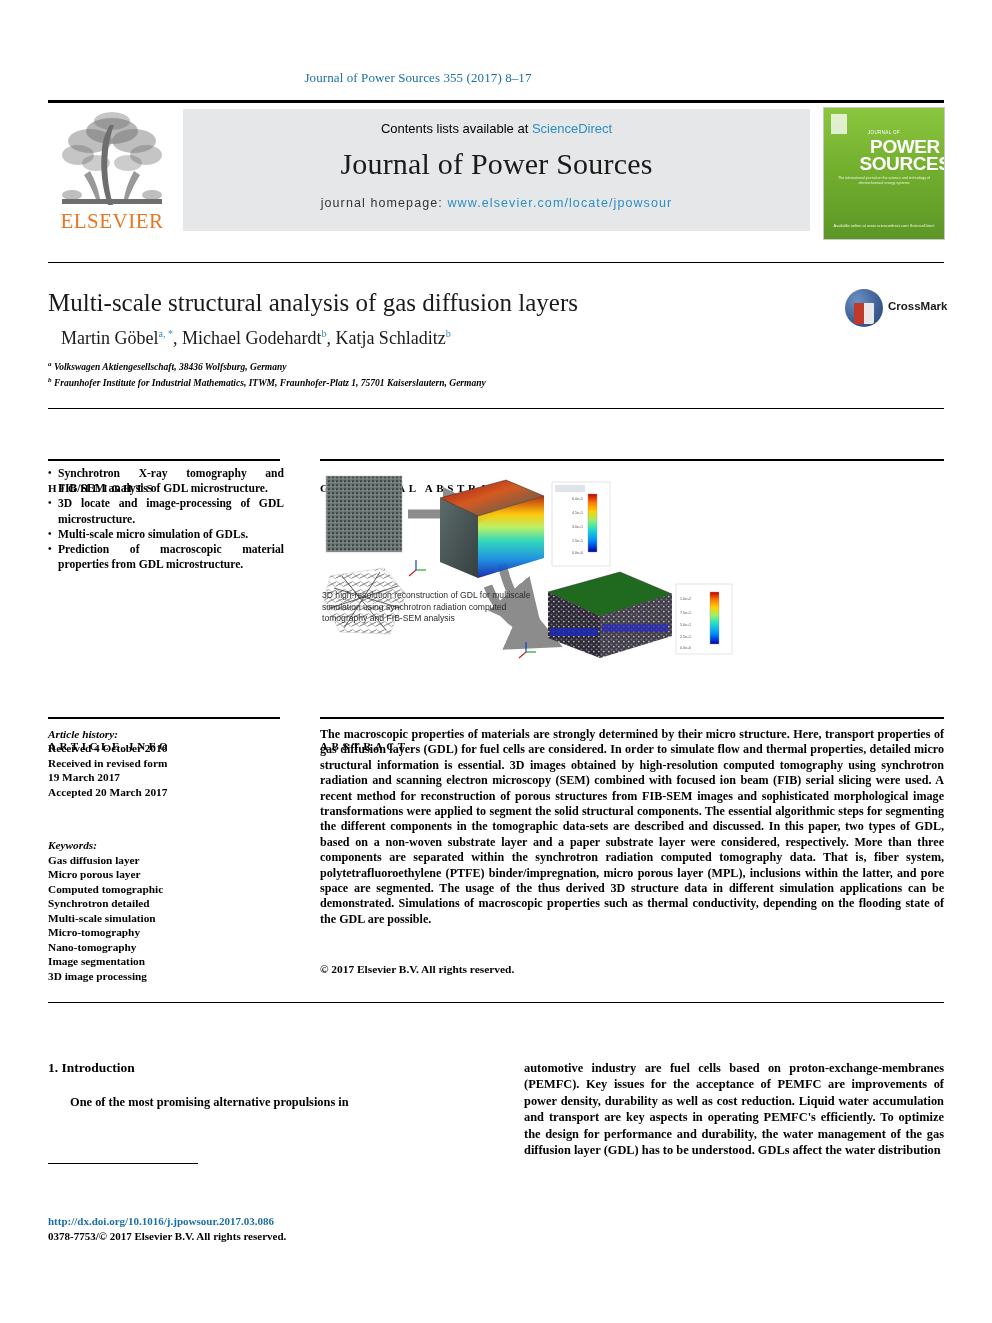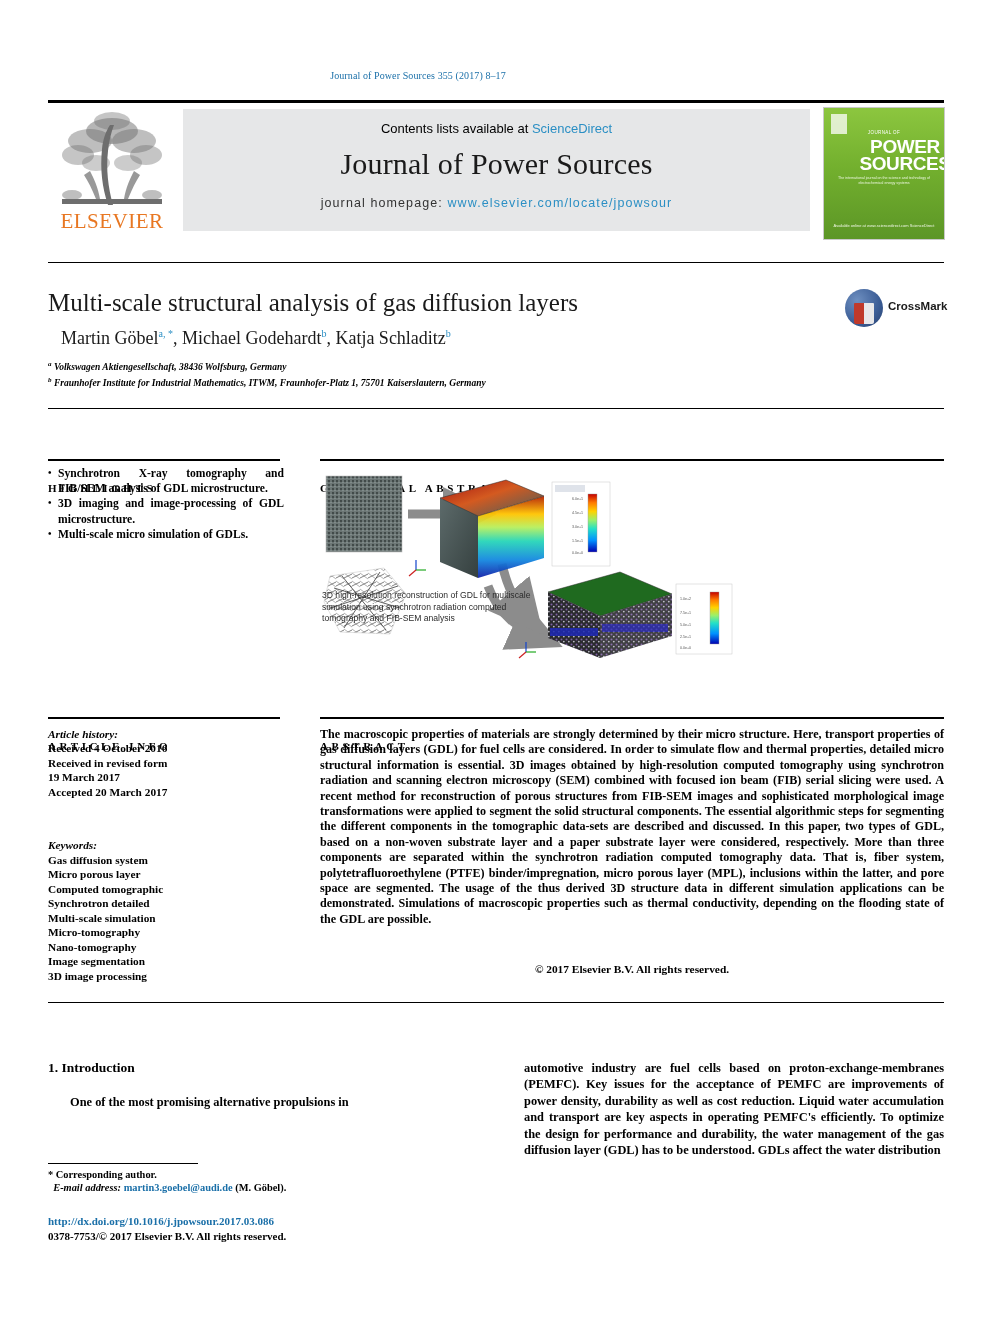--- a/index.html
+++ b/index.html
@@ -21,21 +21,21 @@
     width: 992px;
     height: 1323px;
   }
 
   
   .running-head {
     position: absolute;
     left: 0; top: 70px;
     width: 836px;
     text-align: center;
-    font-size: 10px;
+    font-size: 13px;
     color: #1a6fa8;
     letter-spacing: 0.1px;
   }
 
   
   .masthead {
     position: absolute;
     left: 48px; top: 100px;
     width: 896px;
     height: 135px;
@@ -313,21 +313,21 @@
     width: 624px;
     font-size: 12.1px;
     line-height: 15.4px;
     text-align: justify;
     font-weight: bold;
   }
   .ab-copy {
     position: absolute;
     left: 320px; top: 963px;
     width: 624px;
-    text-align: center;
+    text-align: left;
     font-size: 11.4px;
     font-weight: bold;
   }
 
   .panel-rule-bottom {
     position: absolute;
     left: 48px; top: 1002px;
     width: 896px;
     border-top: 1px solid #000;
   }
@@ -465,22 +465,23 @@
     </div>
     <div class="cm-label">CrossMark</div>
   </div>
 
   <div class="panel-rule-top"></div>
 
   <div class="sec-head highlights-head">HIGHLIGHTS</div>
   <div class="sec-rule highlights-rule"></div>
   <ul class="highlights-list">
     <li>Synchrotron X-ray tomography and FIB/SEM analysis of GDL microstructure.</li>
-    <li>3D imaging and image-processing of GDL microstructure.</li>
+    <li>3D locate and image-processing of GDL microstructure.</li>
     <li>Multi-scale micro simulation of GDLs.</li>
+    <li>Prediction of macroscopic material properties from GDL microstructure.</li>
   </ul>
 
   <div class="sec-head ga-head">GRAPHICAL ABSTRACT</div>
   <div class="sec-rule ga-rule"></div>
 
   <div class="ga-figure">
     <svg viewBox="0 0 624 196" width="624" height="196" aria-hidden="true">
       <defs>
         <linearGradient id="jet" x1="0" y1="1" x2="0" y2="0">
           <stop offset="0%" stop-color="#0000b0"></stop>
@@ -604,21 +605,21 @@
   <div class="ai-body">
     <div class="ital">Article history:</div>
     <div>Received 4 October 2016</div>
     <div>Received in revised form</div>
     <div>19 March 2017</div>
     <div>Accepted 20 March 2017</div>
   </div>
 
   <div class="kw-block">
     <div class="ital">Keywords:</div>
-    <div>Gas diffusion system</div>
+    <div>Gas diffusion layer</div>
     <div>Micro porous layer</div>
     <div>Computed tomographic</div>
     <div>Synchrotron detailed</div>
     <div>Multi-scale simulation</div>
     <div>Micro-tomography</div>
     <div>Nano-tomography</div>
     <div>Image segmentation</div>
     <div>3D image processing</div>
   </div>
 
@@ -632,27 +633,19 @@
   <div class="col-left">
     <div class="sec-title">1. Introduction</div>
     <p class="body-par">One of the most promising alternative propulsions in</p>
   </div>
 
   <div class="col-right">
     <p class="body-par noindent">automotive industry are fuel cells based on proton-exchange-membranes (PEMFC). Key issues for the acceptance of PEMFC are improvements of power density, durability as well as cost reduction. Liquid water accumulation and transport are key aspects in operating PEMFC's efficiently. To optimize the design for performance and durability, the water management of the gas diffusion layer (GDL) has to be understood. GDLs affect the water distribution</p>
   </div>
 
   <div class="fn-rule"></div>
-  <div class="footnote">
-    <div>* Corresponding author.</div>
-    <div>
-      &nbsp;&nbsp;<span class="ital">E-mail address:</span>
-      <span class="link">martin3.goebel@audi.de</span>
-      <span>(M. Göbel).</span>
-    </div>
-  </div>
 
   <div class="doi-block">
     <div class="doi-link">http://dx.doi.org/10.1016/j.jpowsour.2017.03.086</div>
     <div>0378-7753/© 2017 Elsevier B.V. All rights reserved.</div>
   </div>
 
 </div>
 
 </body></html>

